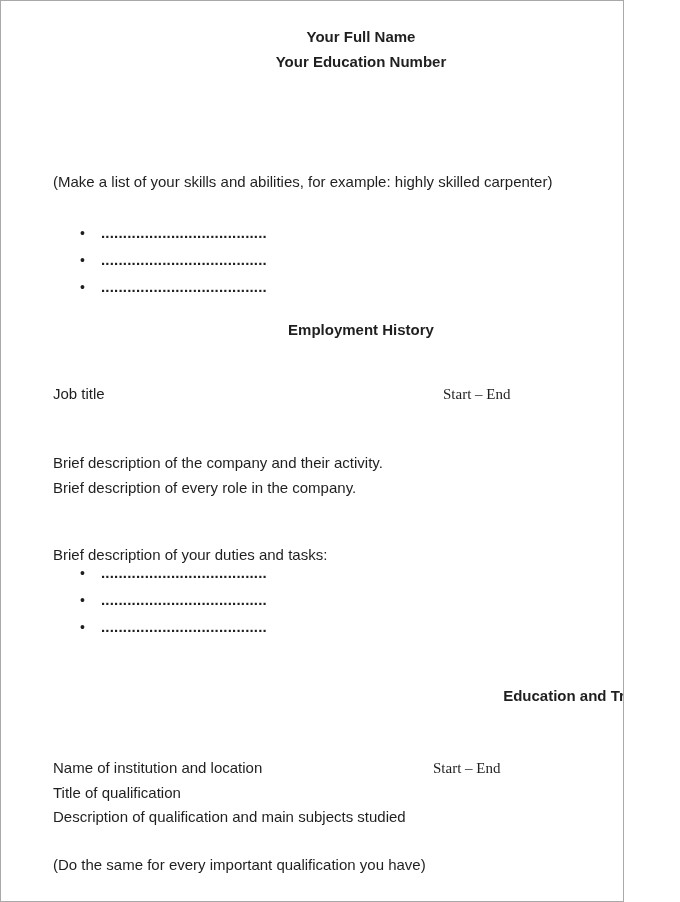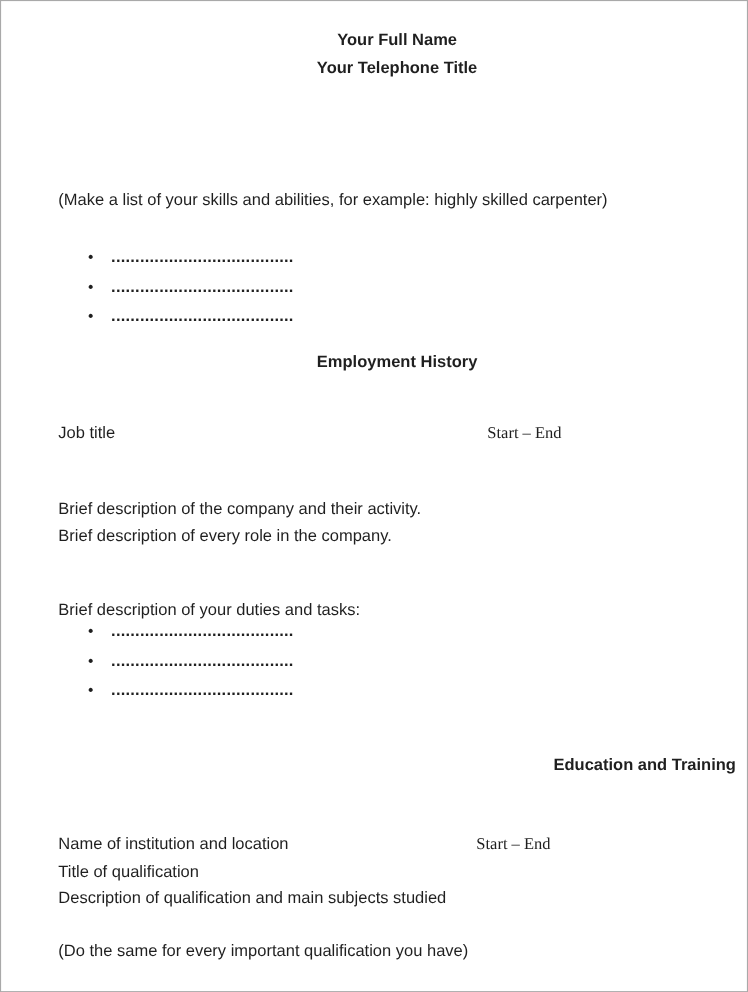--- a/index.html
+++ b/index.html
@@ -3,21 +3,21 @@
 <meta charset="utf-8">
 <style>
   :root {
     --page-background: #ffffff;
     --border: #a9a9a9;
     --text: #1f1f1f;
   }
   html, body { margin: 0; padding: 0; background: #fff; }
   .page {
     position: relative;
-    width: 680px;
+    width: 624px;
     height: 902px;
     box-sizing: border-box;
     background: var(--page-background);
     border: 1px solid var(--border);
     font-family: "Liberation Sans", sans-serif;
     font-size: 15px;
     color: var(--text);
     overflow: hidden;
   }
   .line {
@@ -68,21 +68,21 @@
   .y-qual        { top: 784px; }
   .y-desc        { top: 808px; }
   .y-note        { top: 856px; }
 </style>
 </head>
 <body>
 
 <div class="page">
 
   <div class="line center y-name">Your Full Name</div>
-  <div class="line center y-phone">Your Telephone Title</div>
+  <div class="line center y-phone">Your Education Number</div>
 
   <div class="line y-hint">(Make a list of your skills and abilities, for example: highly skilled carpenter)</div>
 
   <div class="line bullet-row y-skb1">
     <span class="bullet">•</span><span class="dots">......................................</span>
   </div>
   <div class="line bullet-row y-skb2">
     <span class="bullet">•</span><span class="dots">......................................</span>
   </div>
   <div class="line bullet-row y-skb3">

